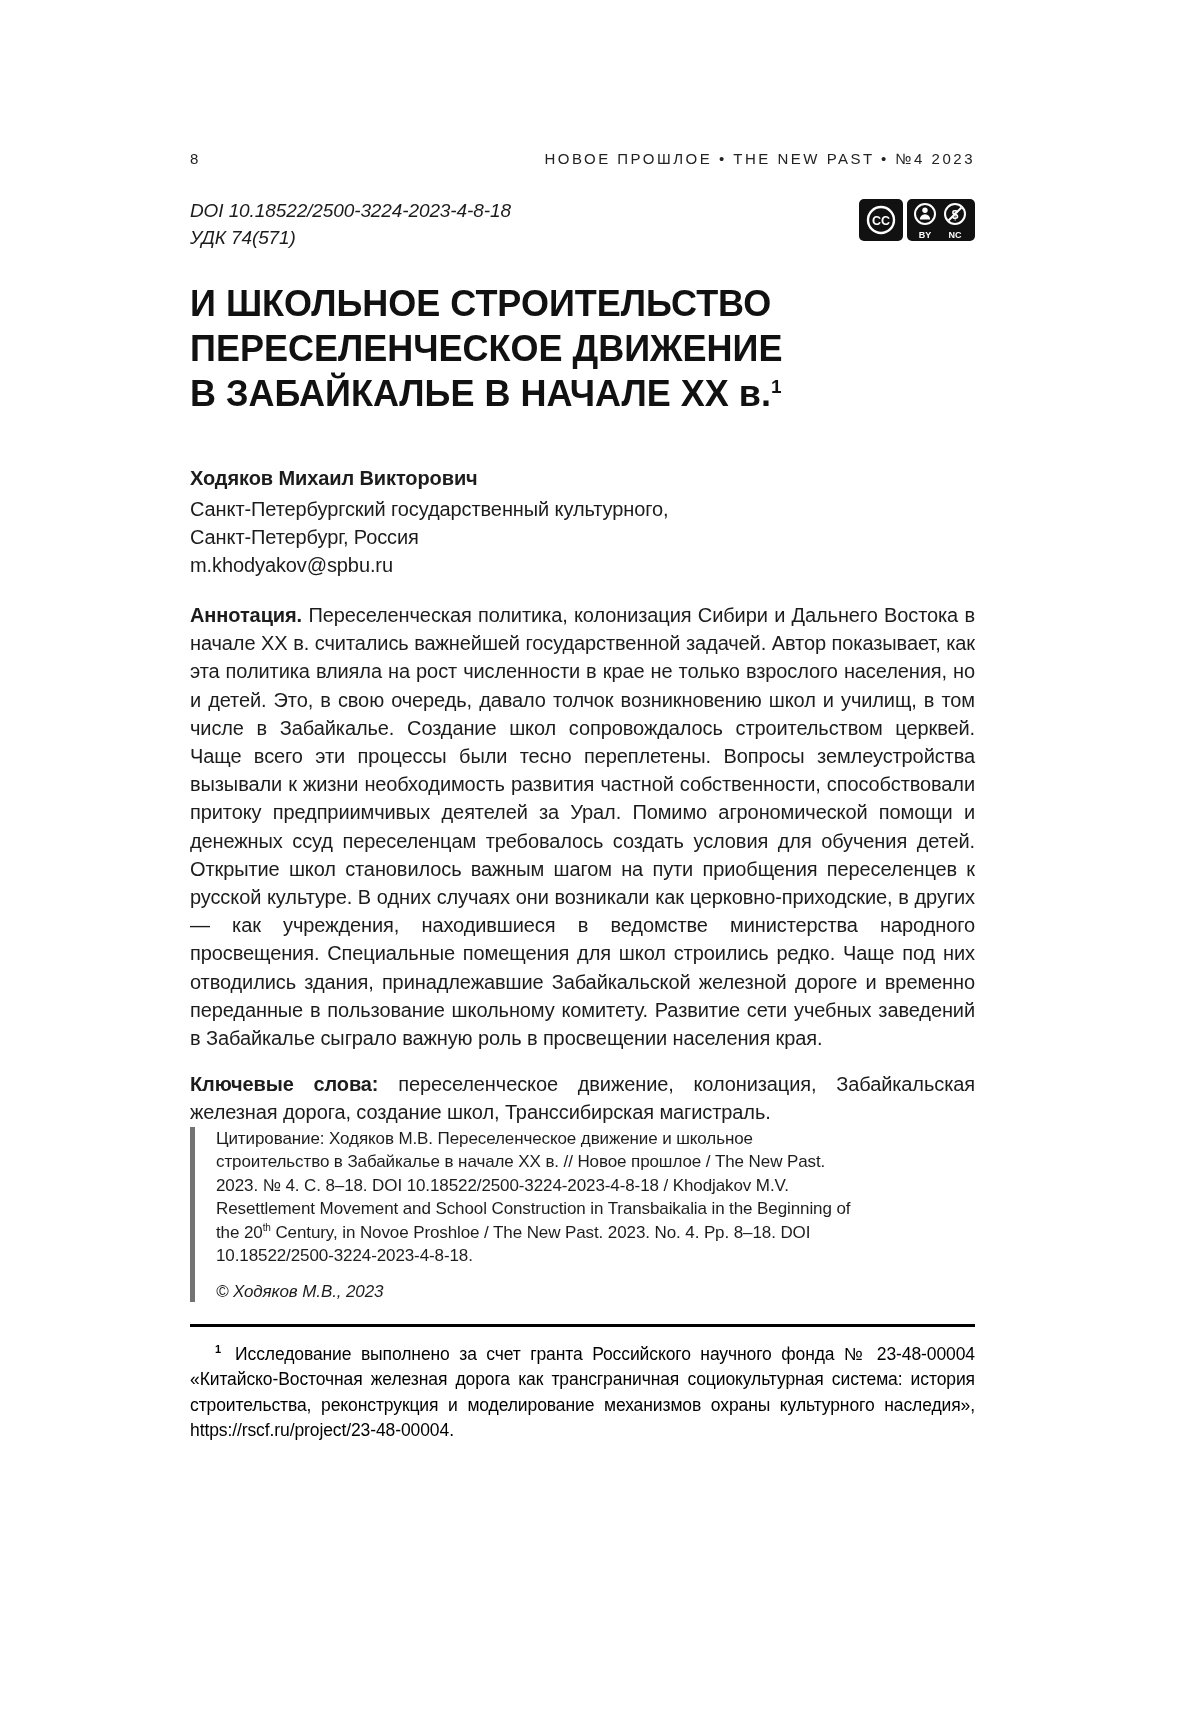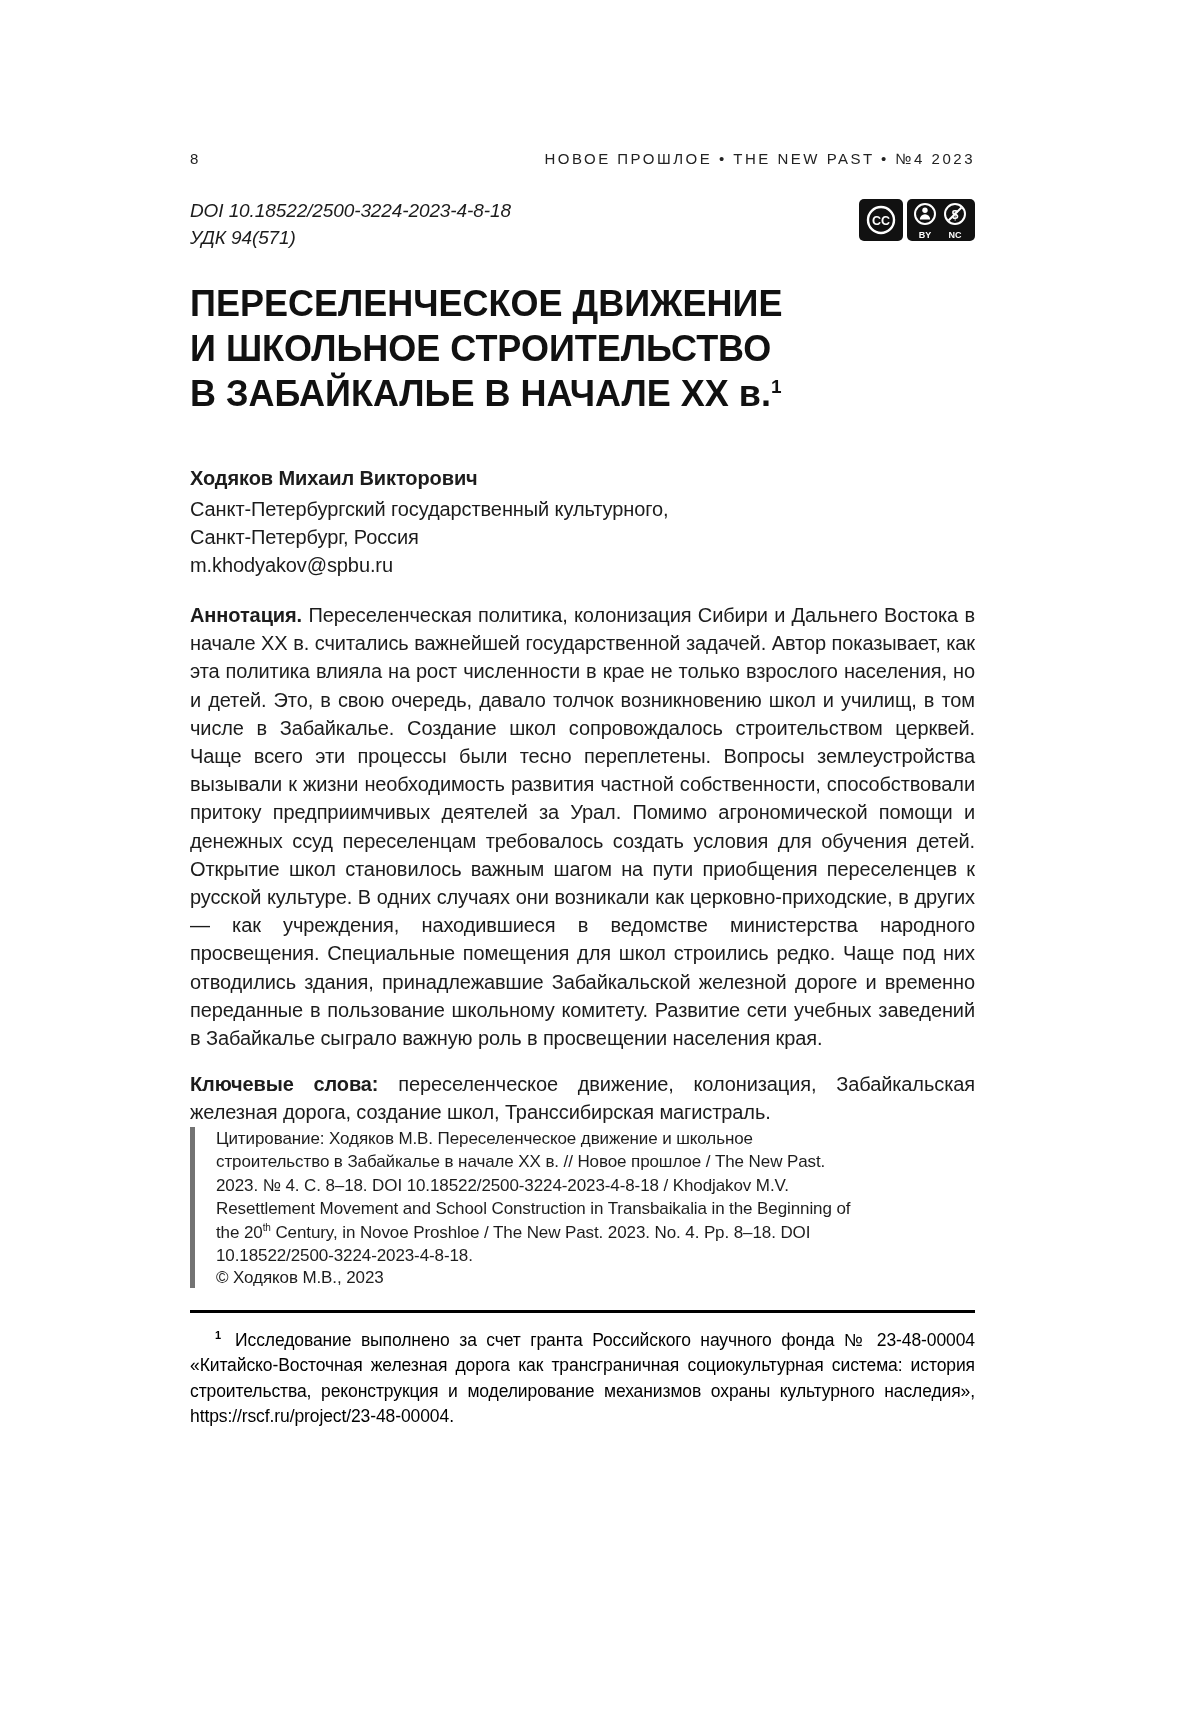--- a/index.html
+++ b/index.html
@@ -56,21 +56,21 @@
 
   
   .citation-block {
     border-left:5px solid #737373;
     padding-left:21px;
     max-width:665px;
     margin-bottom:22px;
   }
   .citation-text { font-size:17px; line-height:23.5px; color:#1d1d1d; }
   .citation-text sup { font-size:10px; vertical-align:super; line-height:0; }
-  .copyright-line { font-size:17px; color:#1d1d1d; }
+  .copyright-line { font-size:17px; margin-top:14px; color:#1d1d1d;font-style:italic; }
 
   
   .footnote-divider {
     border:none; border-top:3px solid #000;
     margin:0 0 15px 0;
   }
   .footnote {
     font-size:17.5px; line-height:25.5px; text-align:justify;
     text-indent:25px; color:#000000;
   }
@@ -85,21 +85,21 @@
 <div class="page">
 
   <div class="running-head">
     <span class="pagenum">8</span>
     <span>НОВОЕ ПРОШЛОЕ • THE NEW PAST • №4 2023</span>
   </div>
 
   <div class="meta-row">
     <div class="meta-ids">
       <div>DOI 10.18522/2500-3224-2023-4-8-18</div>
-      <div>УДК 94(571)</div>
+      <div>УДК 74(571)</div>
     </div>
     <div class="cc-badge">
       <svg width="116" height="42" viewBox="0 0 116 42">
         <rect x="0" y="0" width="44" height="42" rx="5" fill="#111"></rect>
         <circle cx="22" cy="21" r="13" fill="none" stroke="#fff" stroke-width="2.4"></circle>
         <text x="22" y="26" font-size="12.5" font-weight="bold" fill="#fff" text-anchor="middle" font-family="Liberation Sans, sans-serif">CC</text>
         <rect x="48" y="0" width="68" height="42" rx="5" fill="#111"></rect>
         <g>
           <circle cx="66" cy="15" r="10" fill="none" stroke="#fff" stroke-width="2"></circle>
           <circle cx="66" cy="11.2" r="2.7" fill="#fff"></circle>
@@ -110,22 +110,22 @@
           <circle cx="96" cy="15" r="10" fill="none" stroke="#fff" stroke-width="2"></circle>
           <line x1="89.5" y1="21.5" x2="102.5" y2="8.5" stroke="#fff" stroke-width="2"></line>
         </g>
         <text x="96" y="19.5" font-size="12" font-weight="bold" fill="#fff" text-anchor="middle" font-family="Liberation Sans, sans-serif">$</text>
         <text x="96" y="39" font-size="9" font-weight="bold" fill="#fff" text-anchor="middle" font-family="Liberation Sans, sans-serif">NC</text>
       </svg>
     </div>
   </div>
 
   <h1 class="article-title">
+    <span class="t-line">И ШКОЛЬНОЕ СТРОИТЕЛЬСТВО</span>
     <span class="t-line">ПЕРЕСЕЛЕНЧЕСКОЕ ДВИЖЕНИЕ</span>
-    <span class="t-line">И ШКОЛЬНОЕ СТРОИТЕЛЬСТВО</span>
     <span class="t-line"><span>В ЗАБАЙКАЛЬЕ В НАЧАЛЕ XX в.</span><sup>1</sup></span>
   </h1>
 
   <div class="author-block">
     <span class="author-name">Ходяков Михаил Викторович</span>
     <span>Санкт-Петербургский государственный культурного,</span>
     <span>Санкт-Петербург, Россия</span>
     <span>m.khodyakov@spbu.ru</span>
   </div>
 

